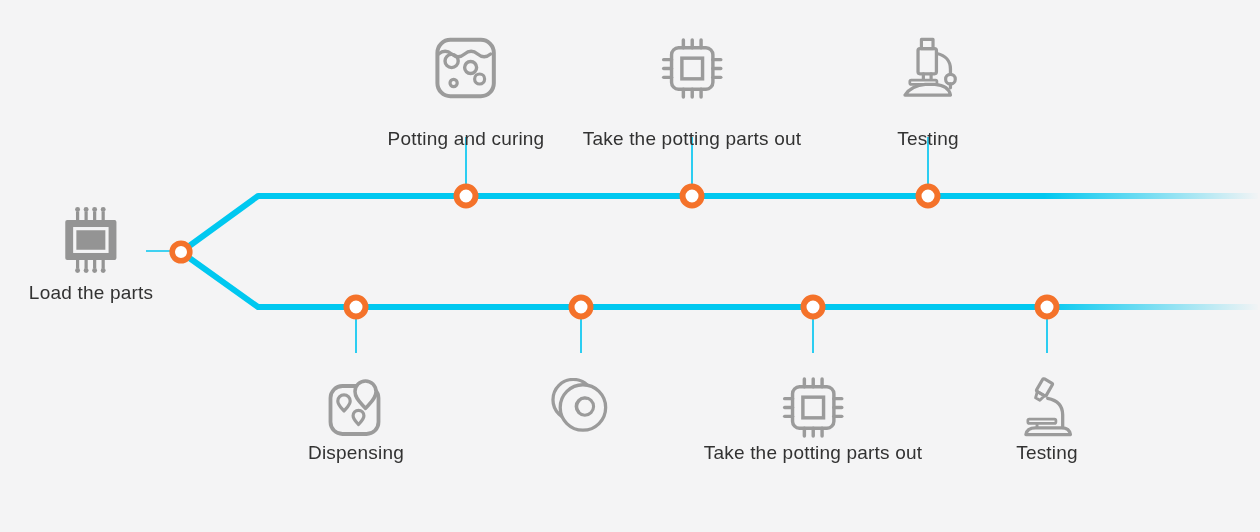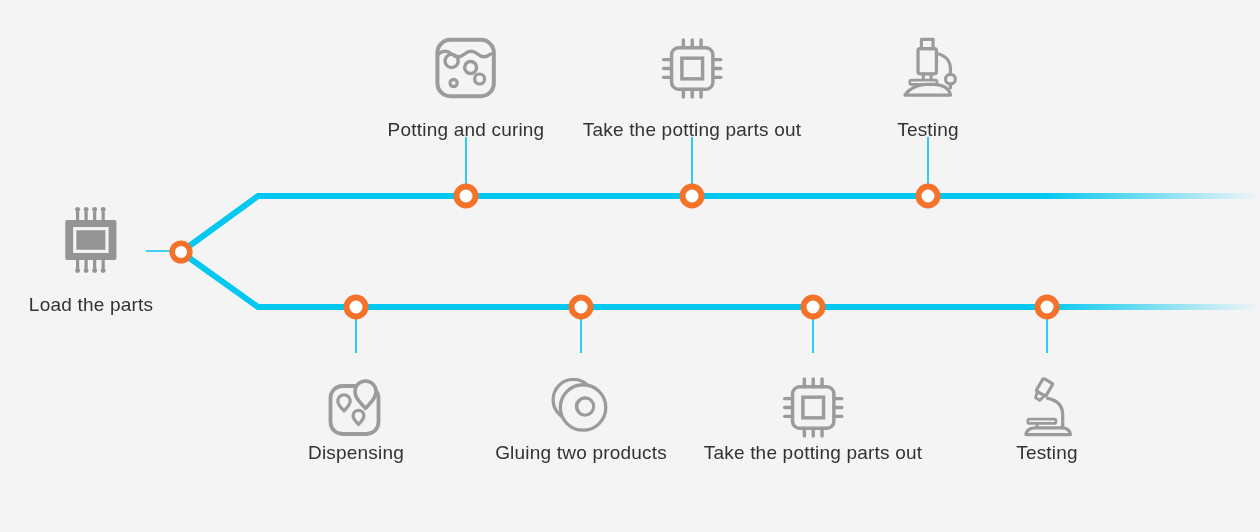--- a/index.html
+++ b/index.html
@@ -12,27 +12,27 @@
     position:absolute;display:flex;flex-direction:column;align-items:center;
     transform:translateX(-50%);width:max-content;
   }
   .icon-box{display:flex;align-items:center;justify-content:center;}
   .label{
     font-size:19px;line-height:22px;color:#323232;white-space:nowrap;
     letter-spacing:.2px;
   }
   .top-station{top:30px;}
   .top-station .icon-box{height:76px;}
-  .top-station .label{margin-top:13px;}
+  .top-station .label{margin-top:22px;}
   .bottom-station{top:372px;}
   .bottom-station .icon-box{height:70px;}
   .bottom-station .label{margin-top:0;}
   .start-station{top:204px;left:91px;}
   .start-station .icon-box{height:72px;}
-  .start-station .label{margin-top:18px;}
+  .start-station .label{margin-top:6px;}
   svg.icon{display:block;}
 </style>
 </head>
 <body>
 
 <div class="canvas">
 
   <svg class="lines" width="1260" height="532" viewBox="0 0 1260 532">
     <defs>
       <linearGradient id="fadeLine" gradientUnits="userSpaceOnUse" x1="181" y1="0" x2="1260" y2="0">
@@ -166,21 +166,20 @@
 
   <div class="station bottom-station" style="left:581px">
     <div class="icon-box">
       <svg class="icon" width="64" height="58" viewBox="0 0 66 60" fill="none" stroke="#9b9b9b" stroke-linecap="round">
         <circle cx="25" cy="22.5" r="21" stroke-width="3.4"></circle>
         <circle cx="35" cy="30.5" r="23.5" stroke-width="3.4" fill="#f4f4f5"></circle>
         <circle cx="37" cy="29.5" r="9" stroke-width="3.2"></circle>
         <path d="M30.8 35 A8.6 8.6 0 0 1 39 21" stroke-width="3"></path>
       </svg>
     </div>
-    <div class="label">Gluing two products</div>
   </div>
 
   <div class="station bottom-station" style="left:813px">
     <div class="icon-box">
       <svg class="icon" width="63" height="63" viewBox="0 0 64 64" fill="none" stroke="#9b9b9b" stroke-linecap="round">
         <g stroke-width="3.5">
           <line x1="23" y1="3" x2="23" y2="11"></line>
             <line x1="32" y1="3" x2="32" y2="11"></line>
             <line x1="41" y1="3" x2="41" y2="11"></line>
           <line x1="23" y1="53" x2="23" y2="61"></line>

